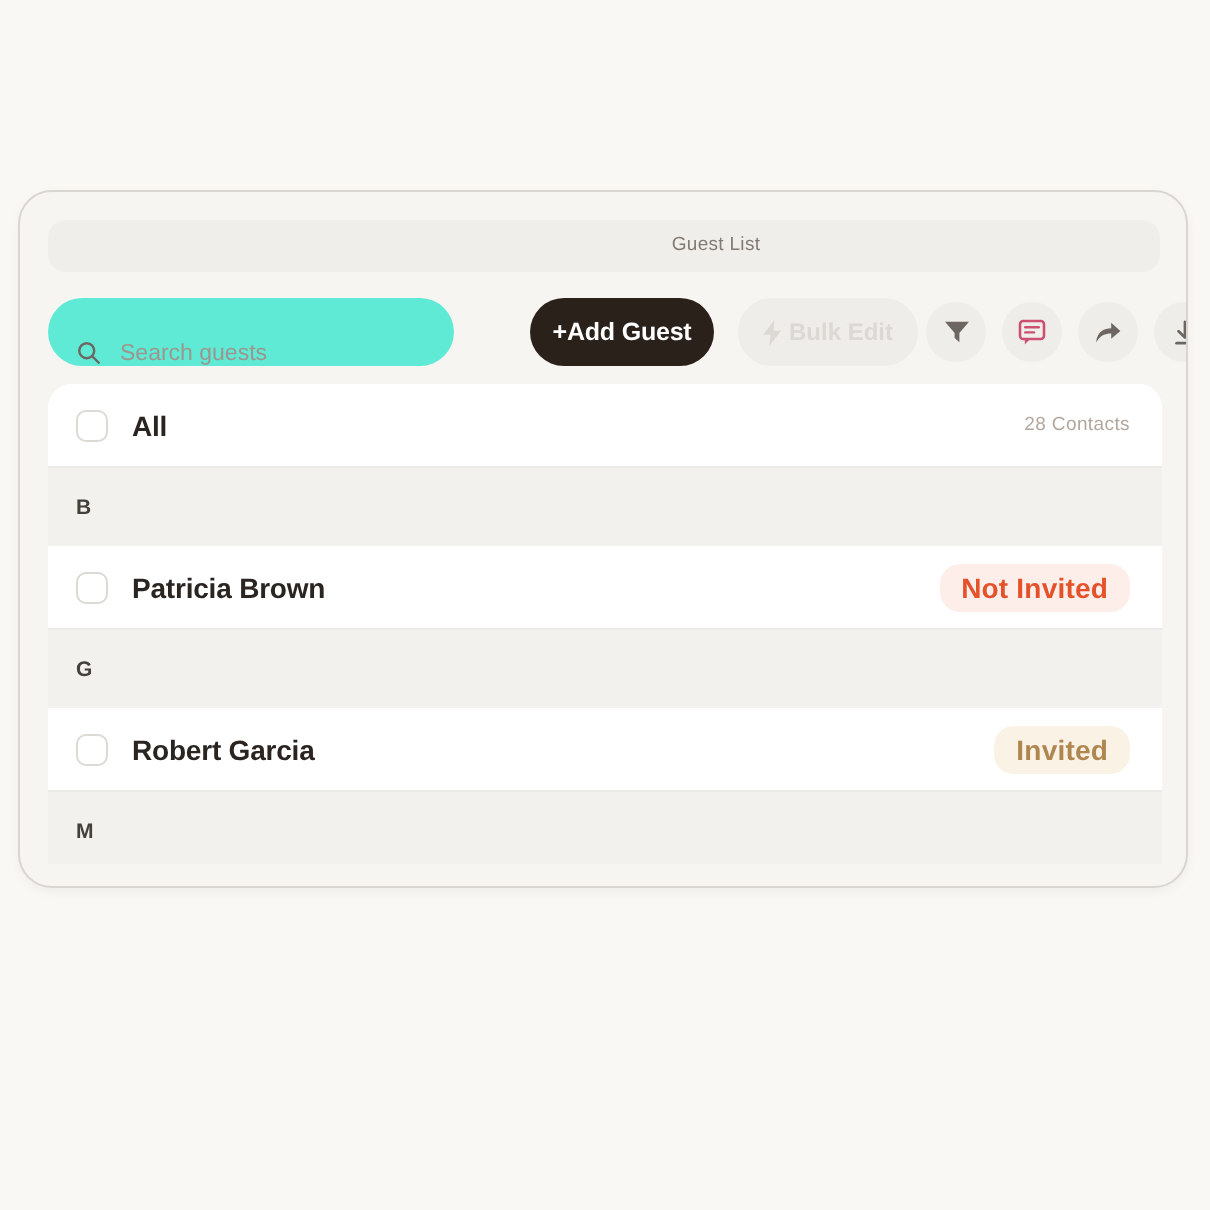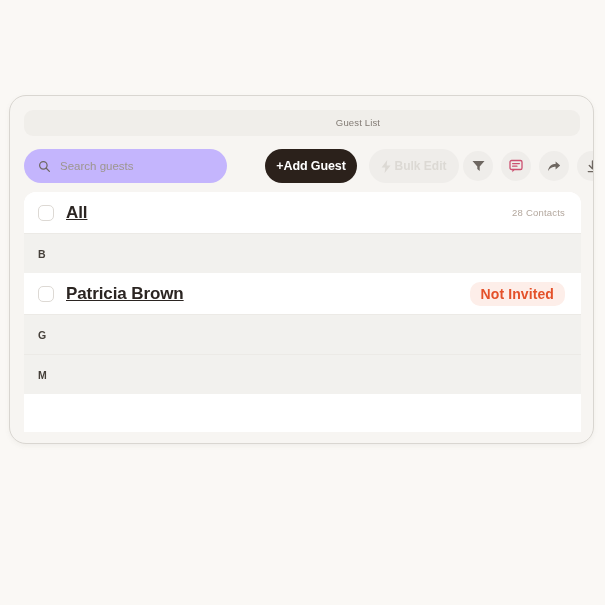--- a/index.html
+++ b/index.html
@@ -85,24 +85,24 @@
     top: 53px;
     width: 557px;
     height: 34px;
   }
   .search-box {
     position: absolute;
     left: 0;
     top: 0;
     width: 203px;
     height: 34px;
-    background: #c4b5fd;
+    background: #5eead4;
     border-radius: 17px;
     display: flex;
-    align-items: center;
+    align-items: flex-end;
     box-sizing: border-box;
     padding-left: 14px;
   }
   .search-icon {
     width: 13px;
     height: 13px;
     flex: 0 0 auto;
     margin-right: 9px;
     display: block;
   }
@@ -206,25 +206,24 @@
     height: 16px;
     border: 1px solid #ddd9d4;
     border-radius: 5px;
     background: #fff;
     flex: 0 0 auto;
     margin-right: 12px;
     cursor: pointer;
     box-sizing: border-box;
   }
   .row-name {
-    font-size: 17px;
+    font-size: 14px;
     font-weight: 700;
     color: #2b2522;
     letter-spacing: -0.1px;
-    text-decoration: underline;
   }
   .spacer { flex: 1 1 auto; }
   .count {
     font-size: 9.5px;
     color: #b3a79d;
     letter-spacing: 0.2px;
   }
   .badge {
     font-size: 14px;
     font-weight: 600;
@@ -328,19 +327,25 @@
       <div class="checkbox"></div>
       <span class="row-name">Patricia Brown</span>
       <span class="spacer"></span>
       <span class="badge badge-notinvited">Not Invited</span>
     </div>
 
     <div class="section-header">
       <span class="section-letter">G</span>
     </div>
 
+    <div class="row">
+      <div class="checkbox"></div>
+      <span class="row-name">Robert Garcia</span>
+      <span class="spacer"></span>
+      <span class="badge badge-invited">Invited</span>
+    </div>
 
     <div class="section-header">
       <span class="section-letter">M</span>
     </div>
 
   </div>
 </div>
 
 </body></html>

